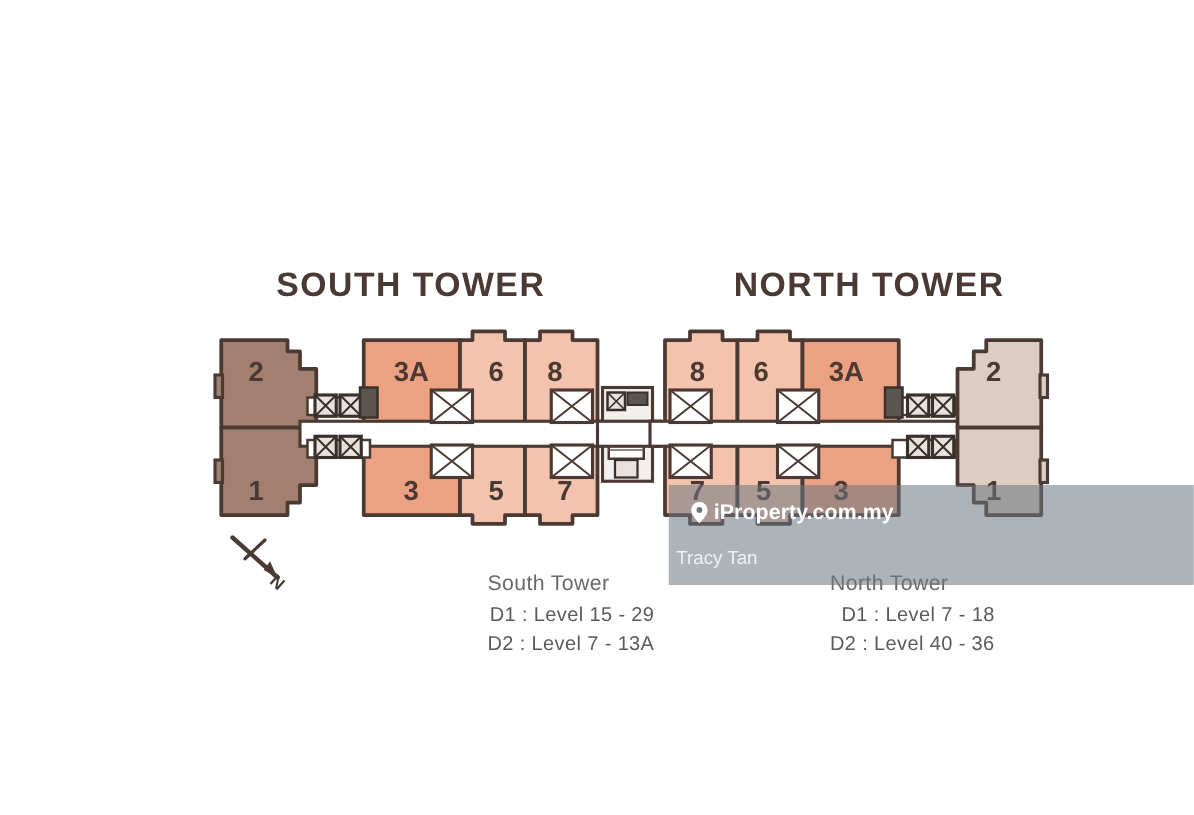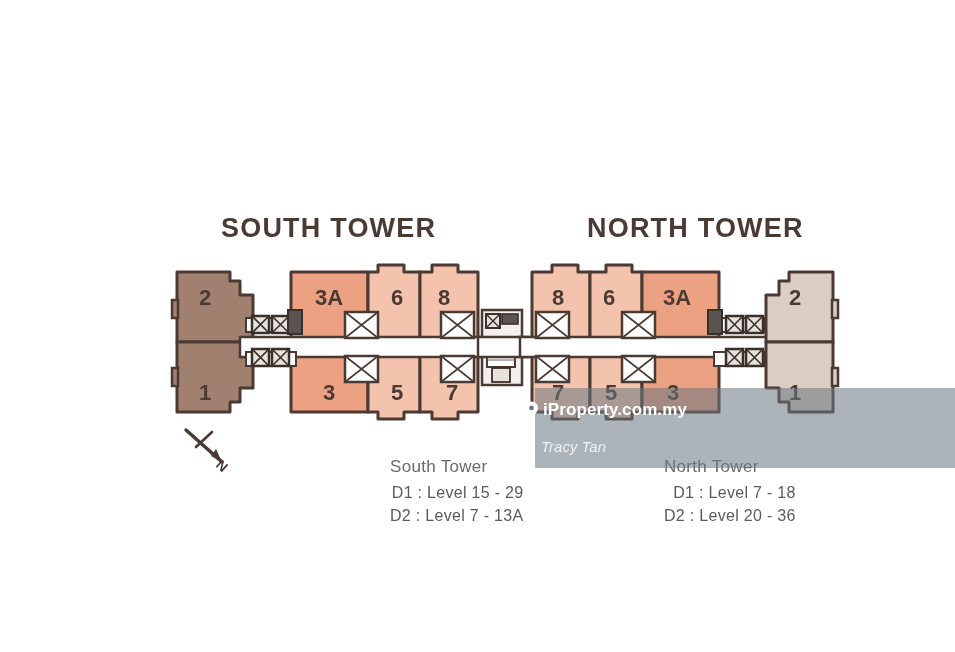--- a/index.html
+++ b/index.html
@@ -68,41 +68,40 @@
     position: absolute;
     left: 535px;
     top: 388px;
     width: 420px;
     height: 80px;
     background: rgba(105,118,128,0.55);
     pointer-events: none;
   }
   #wm-brand {
     position: absolute;
-    left: 524px;
+    left: 552px;
     top: 400px;
     display: flex;
     align-items: center;
     gap: 4px;
     font-family: "Liberation Sans", sans-serif;
     font-weight: bold;
     font-size: 17px;
     color: #ffffff;
     letter-spacing: 0.1px;
     white-space: nowrap;
   }
   #wm-agent {
     position: absolute;
     left: 541px;
     top: 438px;
     font-family: "Liberation Sans", sans-serif;
     font-size: 15px;
     color: #eef1f3;
     white-space: nowrap;
-    font-style: italic;
   }
   .pin-ico { display: block; }
 </style>
 </head>
 <body>
 
 <div id="stage">
 
   <svg class="plan-svg" viewBox="0 0 955 652">
     <defs>
@@ -266,21 +265,21 @@
 
   <div class="legend-block" id="legend-south">
     <div class="legend-head">South Tower</div>
     <div class="legend-line">D1 : Level 15 - 29</div>
     <div class="legend-line">D2 : Level 7 - 13A</div>
   </div>
 
   <div class="legend-block" id="legend-north">
     <div class="legend-head">North Tower</div>
     <div class="legend-line">D1 : Level 7 - 18</div>
-    <div class="legend-line">D2 : Level 20 - 36</div>
+    <div class="legend-line">D2 : Level 40 - 36</div>
   </div>
 
   <div id="wm-overlay"></div>
   <div id="wm-brand">
     <svg class="pin-ico" width="15" height="18" viewBox="0 0 15 18">
       <path d="M7.5,0.6 C3.9,0.6 1,3.5 1,7.1 C1,11.6 7.5,17.4 7.5,17.4 C7.5,17.4 14,11.6 14,7.1 C14,3.5 11.1,0.6 7.5,0.6 Z" fill="#ffffff"></path>
       <circle cx="7.5" cy="6.9" r="2.3" fill="#697680"></circle>
     </svg>
     <span>iProperty.com.my</span>
   </div>

